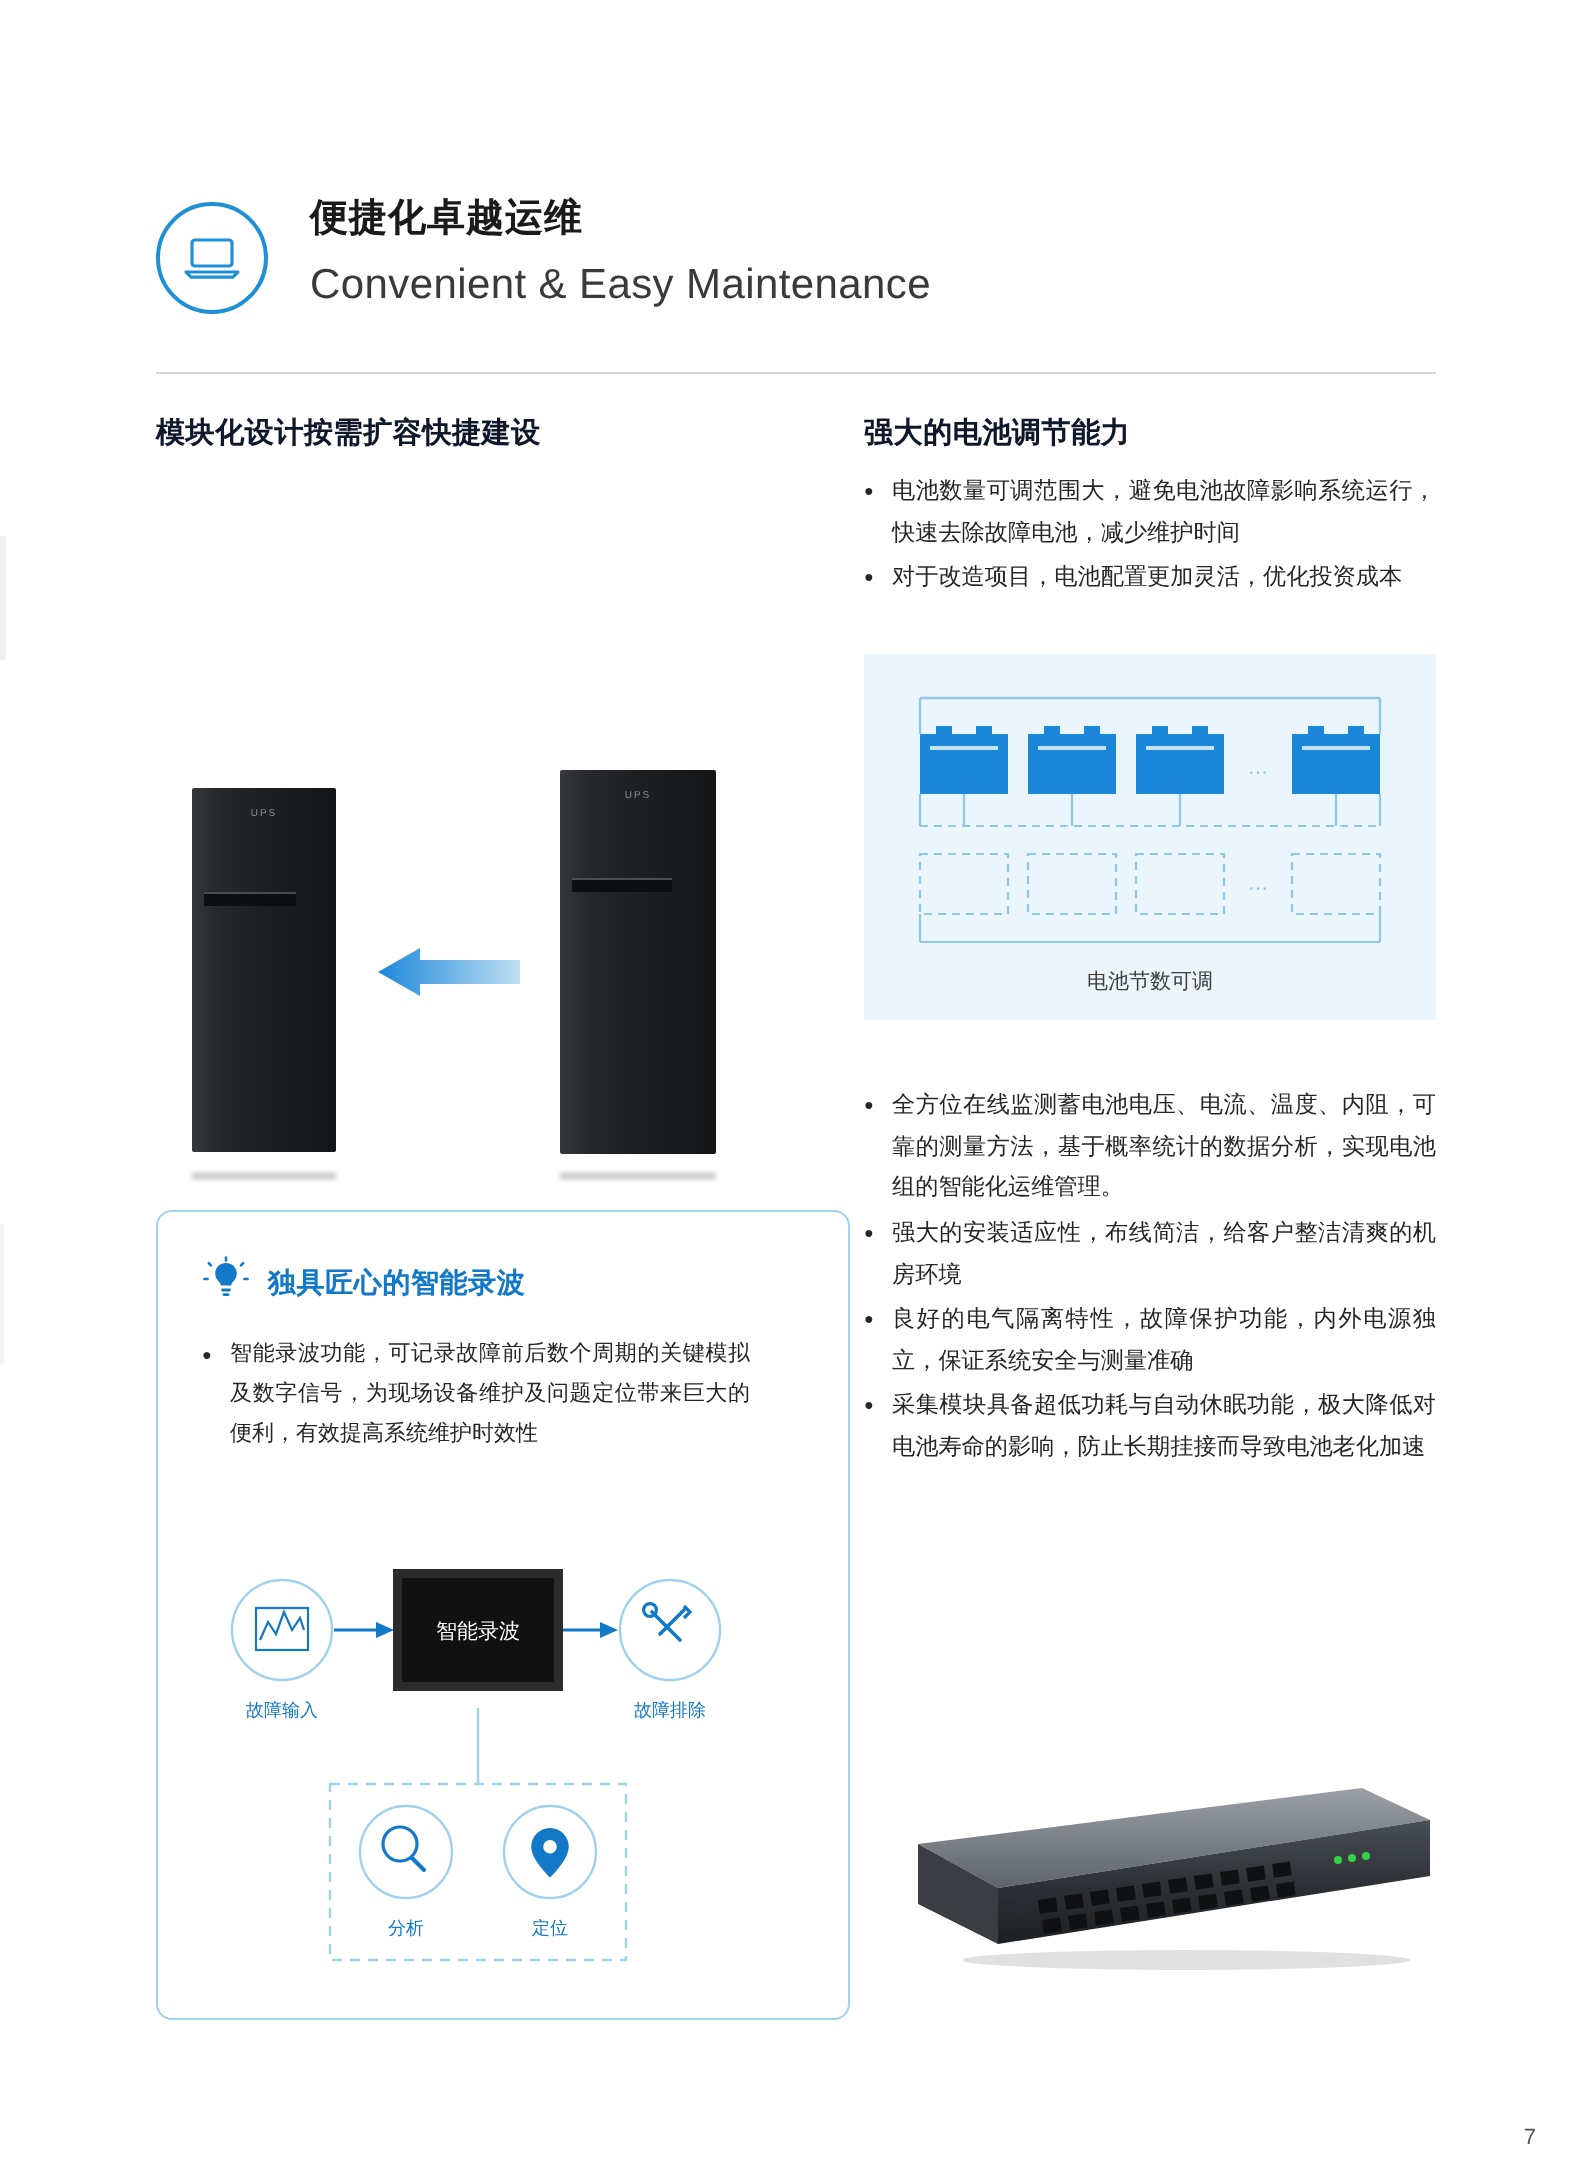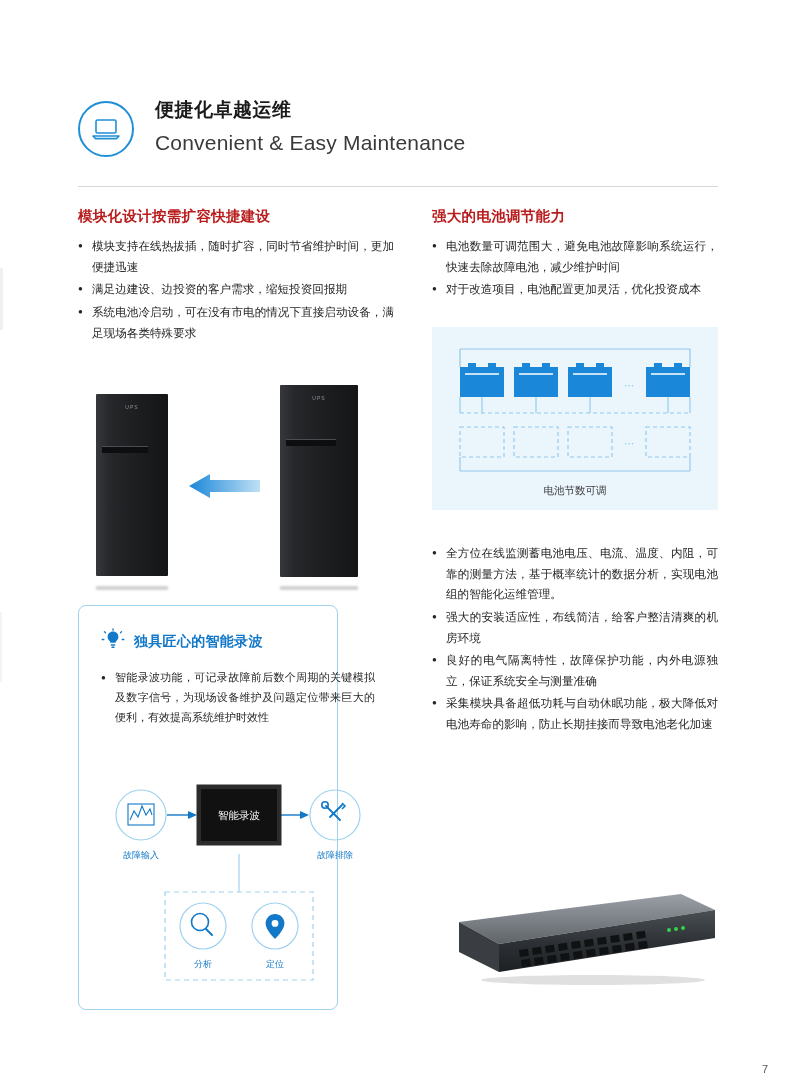--- a/index.html
+++ b/index.html
@@ -77,21 +77,21 @@
   .col-right {
     position: absolute;
     left: 432px;
     top: 207px;
     width: 286px;
   }
 
   .sec-title {
     font-size: 14.5px;
     font-weight: bold;
-    color: #b91c1c;
+    color: #0f172a;
     letter-spacing: 0.3px;
     margin-bottom: 10px;
   }
   .bullets { margin: 0; padding: 0; list-style: none; }
   .bullets li {
     font-size: 11.6px;
     line-height: 1.78;
     color: #262626;
     position: relative;
     padding-left: 14px;
@@ -188,21 +188,21 @@
     top: 892px;
     width: 265px;
     height: 96px;
   }
 
   
   .blue-box {
     position: absolute;
     left: 78px;
     top: 605px;
-    width: 260px;
+    width: 347px;
     height: 405px;
     border: 1px solid #9fd2ee;
     border-radius: 8px;
     background: #ffffff;
   }
   .bb-title {
     position: absolute;
     left: 55px;
     top: 27px;
     font-size: 14px;
@@ -277,25 +277,20 @@
     </div>
     <div class="header-text">
       <div class="header-title-cn">便捷化卓越运维</div>
       <div class="header-title-en">Convenient &amp; Easy Maintenance</div>
     </div>
   </div>
   <div class="header-rule"></div>
 
   <div class="col-left">
     <div class="sec-title">模块化设计按需扩容快捷建设</div>
-    <ul class="bullets">
-      <li>模块支持在线热拔插，随时扩容，同时节省维护时间，更加便捷迅速</li>
-      <li>满足边建设、边投资的客户需求，缩短投资回报期</li>
-      <li>系统电池冷启动，可在没有市电的情况下直接启动设备，满足现场各类特殊要求</li>
-    </ul>
   </div>
 
   <div class="cabinets">
     <div class="cab small">
       <div class="cab-logo">UPS</div>
       <div class="cab-strip" style="top:52px;"></div>
     </div>
     <div class="cab big">
       <div class="cab-logo">UPS</div>
       <div class="cab-strip" style="top:54px;"></div>

